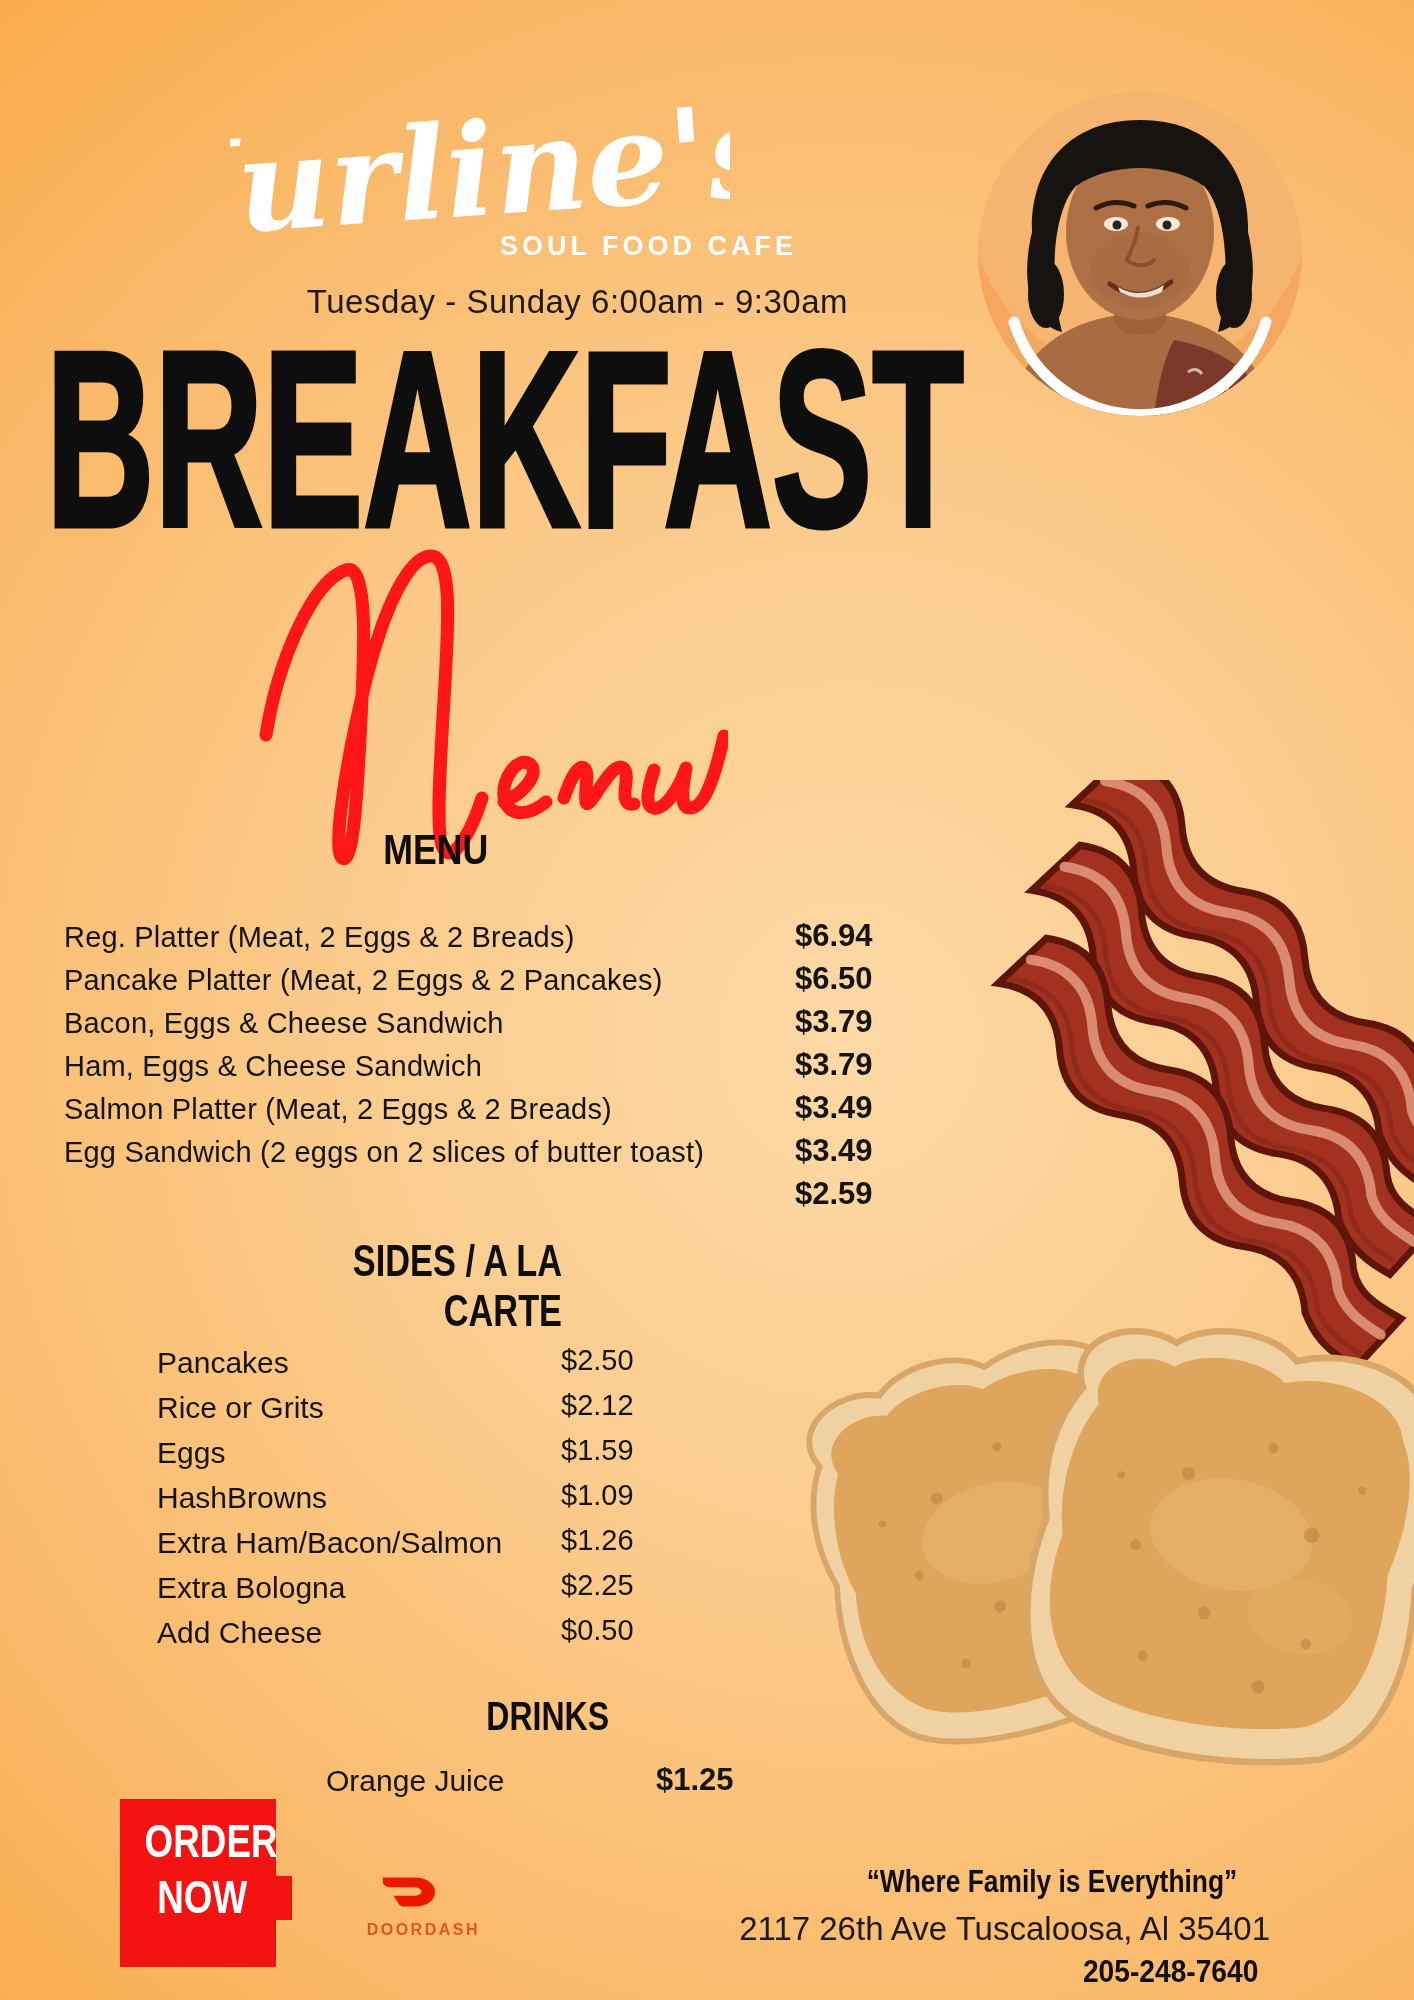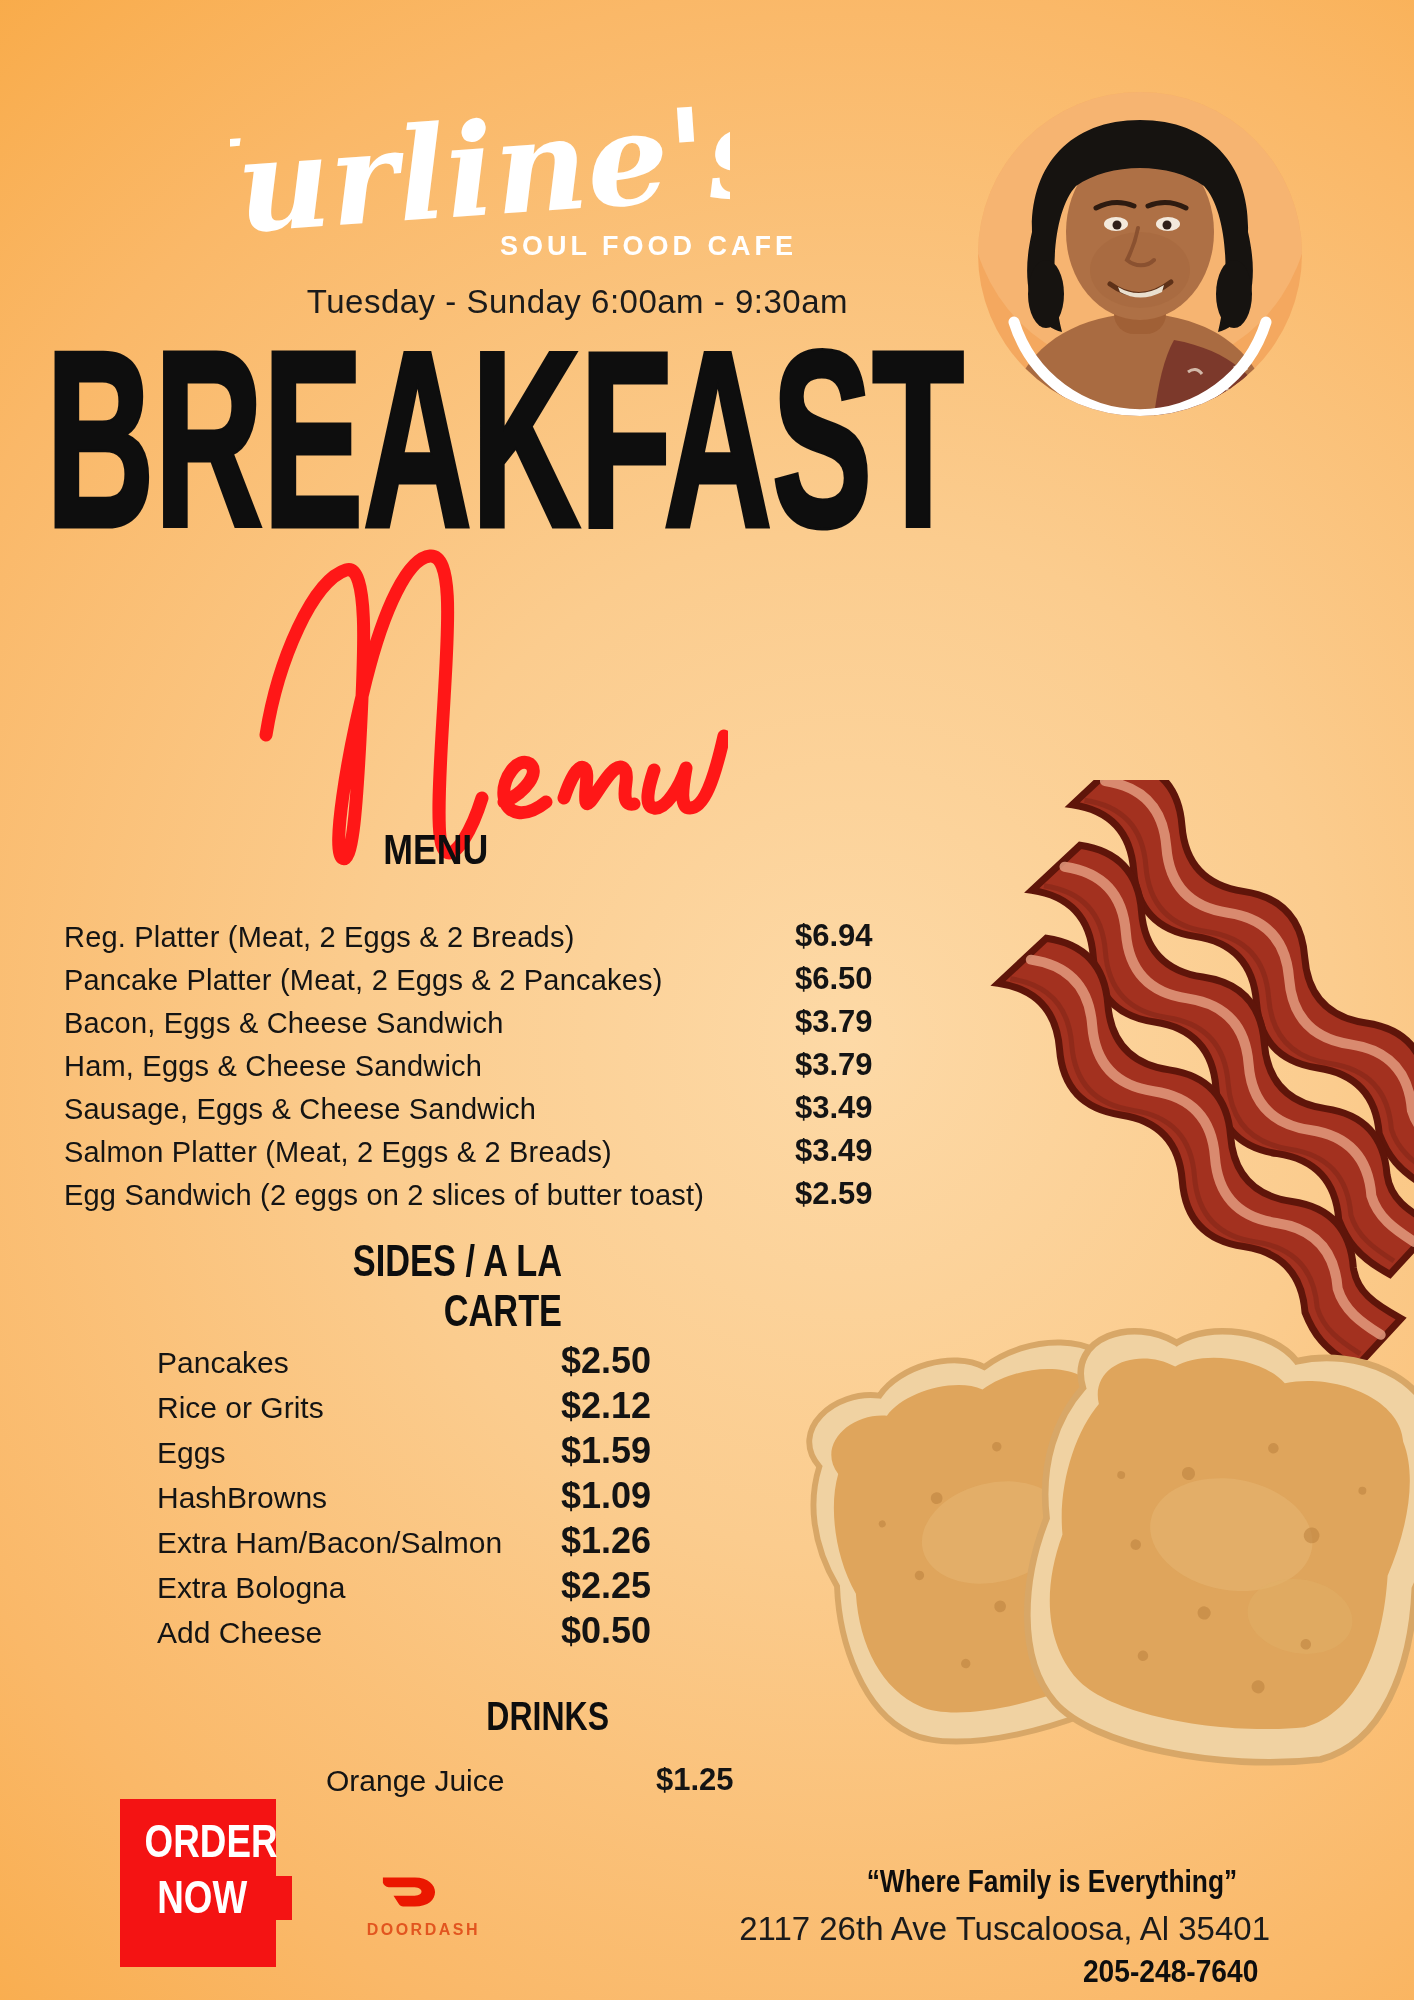--- a/index.html
+++ b/index.html
@@ -10,21 +10,21 @@
   }
   .abs{position:absolute;}
   .ink{color:#141414;}
   .heavy{font-weight:900;color:#0E0E0E;}
   .squeeze{display:inline-block;transform-origin:50% 50%;}
   .center{text-align:right;}
   .list span{display:block;white-space:nowrap;}
   .menu-labels{left:64px;top:916px;font-size:29px;line-height:43px;font-weight:500;letter-spacing:.2px;}
   .menu-prices{left:795px;top:914px;font-size:31px;line-height:43px;font-weight:700;}
   .sides-labels{left:157px;top:1340px;font-size:30px;line-height:45px;font-weight:500;}
-  .sides-prices{left:561px;top:1338px;font-size:36px;line-height:45px;font-weight:700;}
+  .sides-prices{left:561px;top:1338px;font-size:29px;line-height:45px;font-weight:400;}
   .tagline{left:500px;top:231px;width:210px;color:#FFFFFF;font-size:27px;font-weight:700;letter-spacing:4px;white-space:nowrap;}
   .hours{left:248px;top:283px;width:600px;font-size:33px;font-weight:500;color:#1B1B1B;letter-spacing:.5px;}
   .order-badge{left:120px;top:1799px;width:148px;height:154px;background:#F41313;color:#fff;
     padding:14px 0 0 8px;text-align:center;line-height:56px;font-size:46px;font-weight:900;cursor:pointer;}
   .order-step{left:268px;top:1876px;width:24px;height:44px;background:#F41313;}
   .dd-text{left:340px;top:1921px;width:140px;text-align:right;color:#E2551F;font-weight:700;font-size:16px;letter-spacing:2.5px;}
   .quote{left:660px;top:1864px;width:610px;font-size:31px;}
   .address{left:660px;top:1910px;width:610px;font-size:33px;font-weight:500;color:#1B1B1B;}
   .phone{left:660px;top:1953px;width:610px;font-size:32px;}
   .photo{left:978px;top:92px;width:324px;height:324px;border-radius:50%;overflow:hidden;}
@@ -110,21 +110,20 @@
 
   <div class="abs center" style="left:318px;top:826px;width:180px;font-size:42px;">
     <span class="heavy squeeze" style="transform:scaleX(.85)">MENU</span>
   </div>
 
   <div class="abs list menu-labels ink">
     <span>Reg. Platter (Meat, 2 Eggs &amp; 2 Breads)</span>
     <span>Pancake Platter (Meat, 2 Eggs &amp; 2 Pancakes)</span>
     <span>Bacon, Eggs &amp; Cheese Sandwich</span>
     <span>Ham, Eggs &amp; Cheese Sandwich</span>
-    <span>Sausage, Eggs &amp; Cheese Sandwich</span>
     <span>Salmon Platter (Meat, 2 Eggs &amp; 2 Breads)</span>
     <span>Egg Sandwich (2 eggs on 2 slices of butter toast)</span>
   </div>
   <div class="abs list menu-prices ink">
     <span>$6.94</span>
     <span>$6.50</span>
     <span>$3.79</span>
     <span>$3.79</span>
     <span>$3.49</span>
     <span>$3.49</span>

